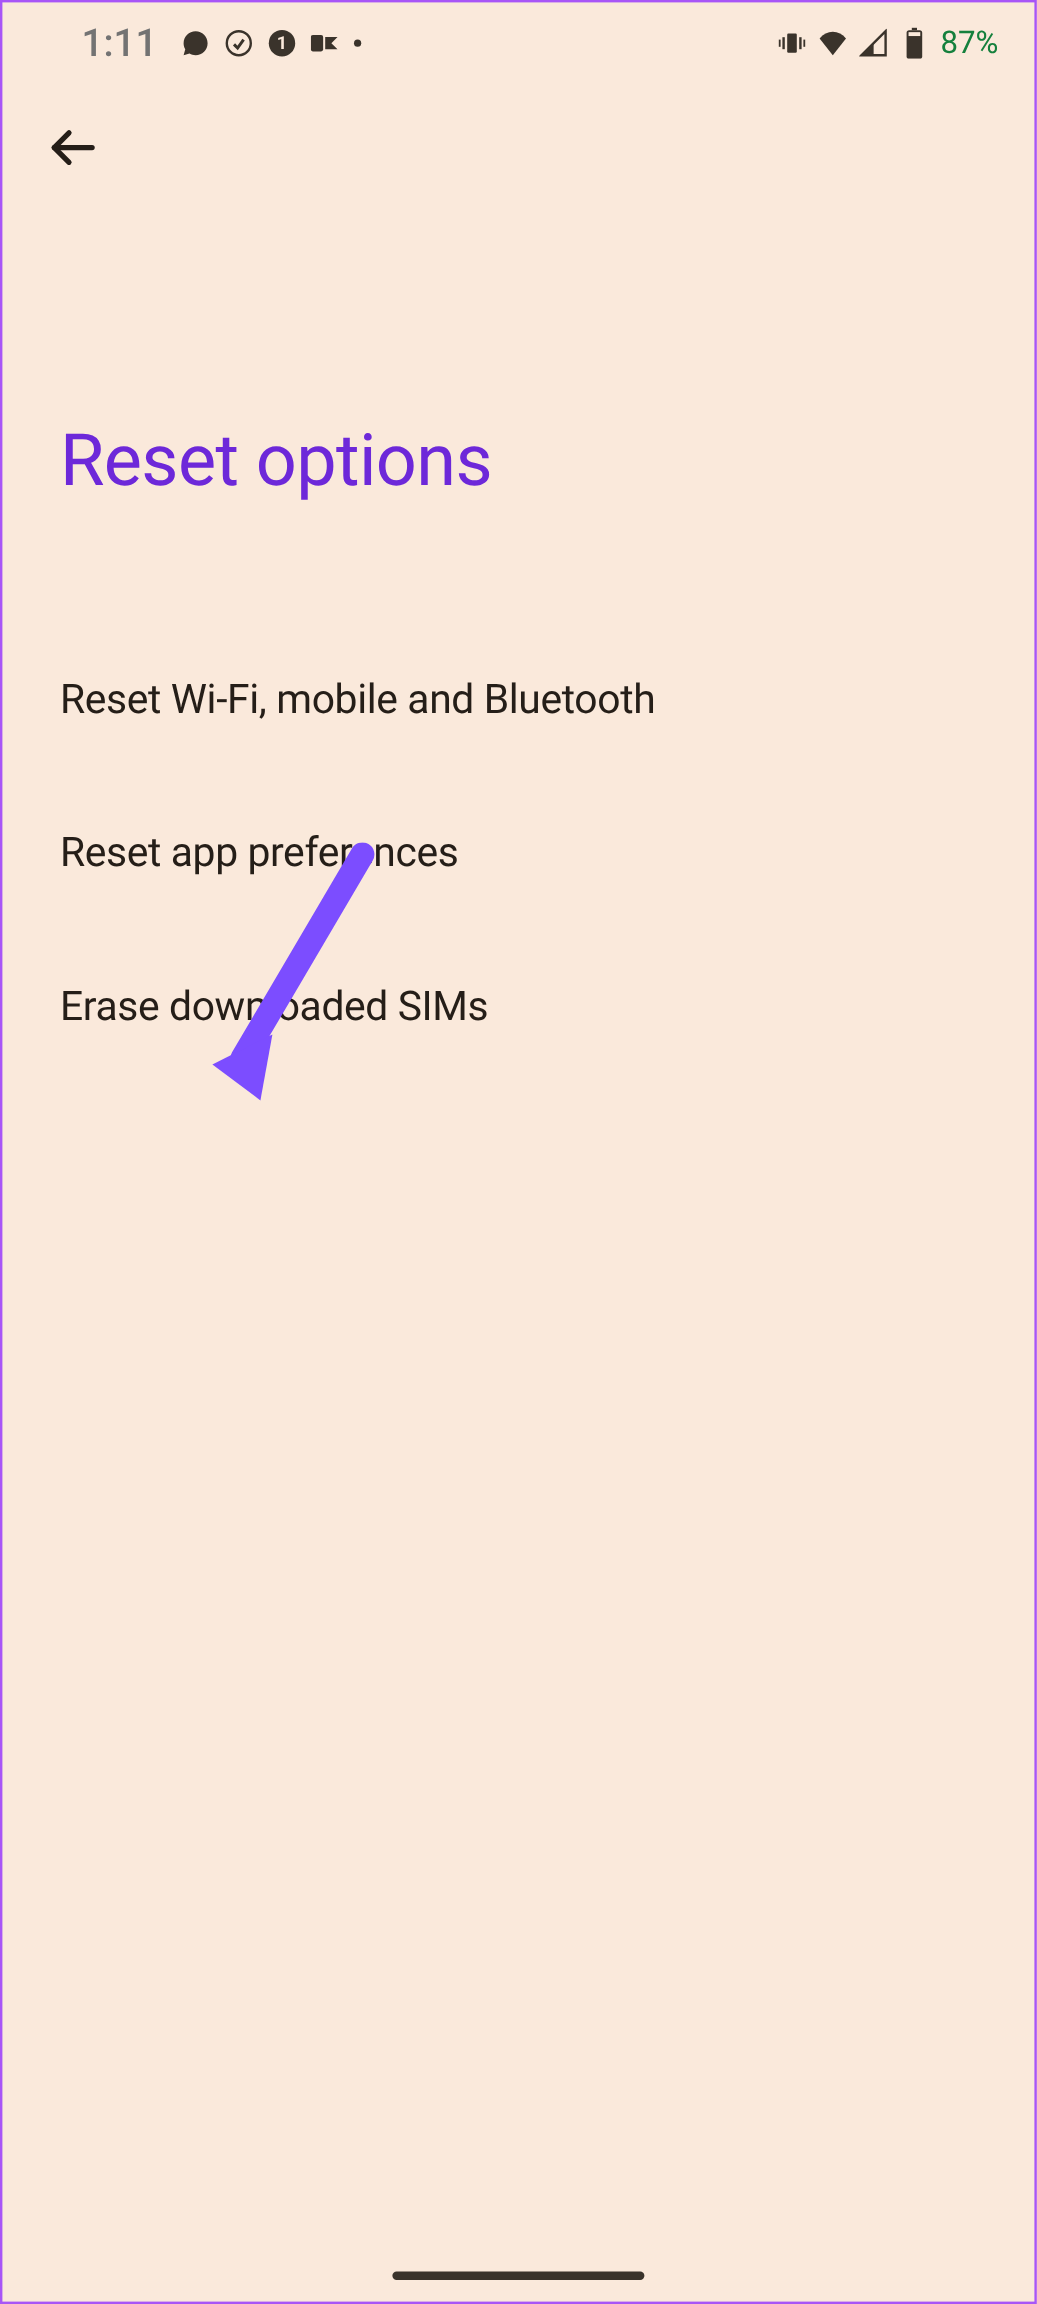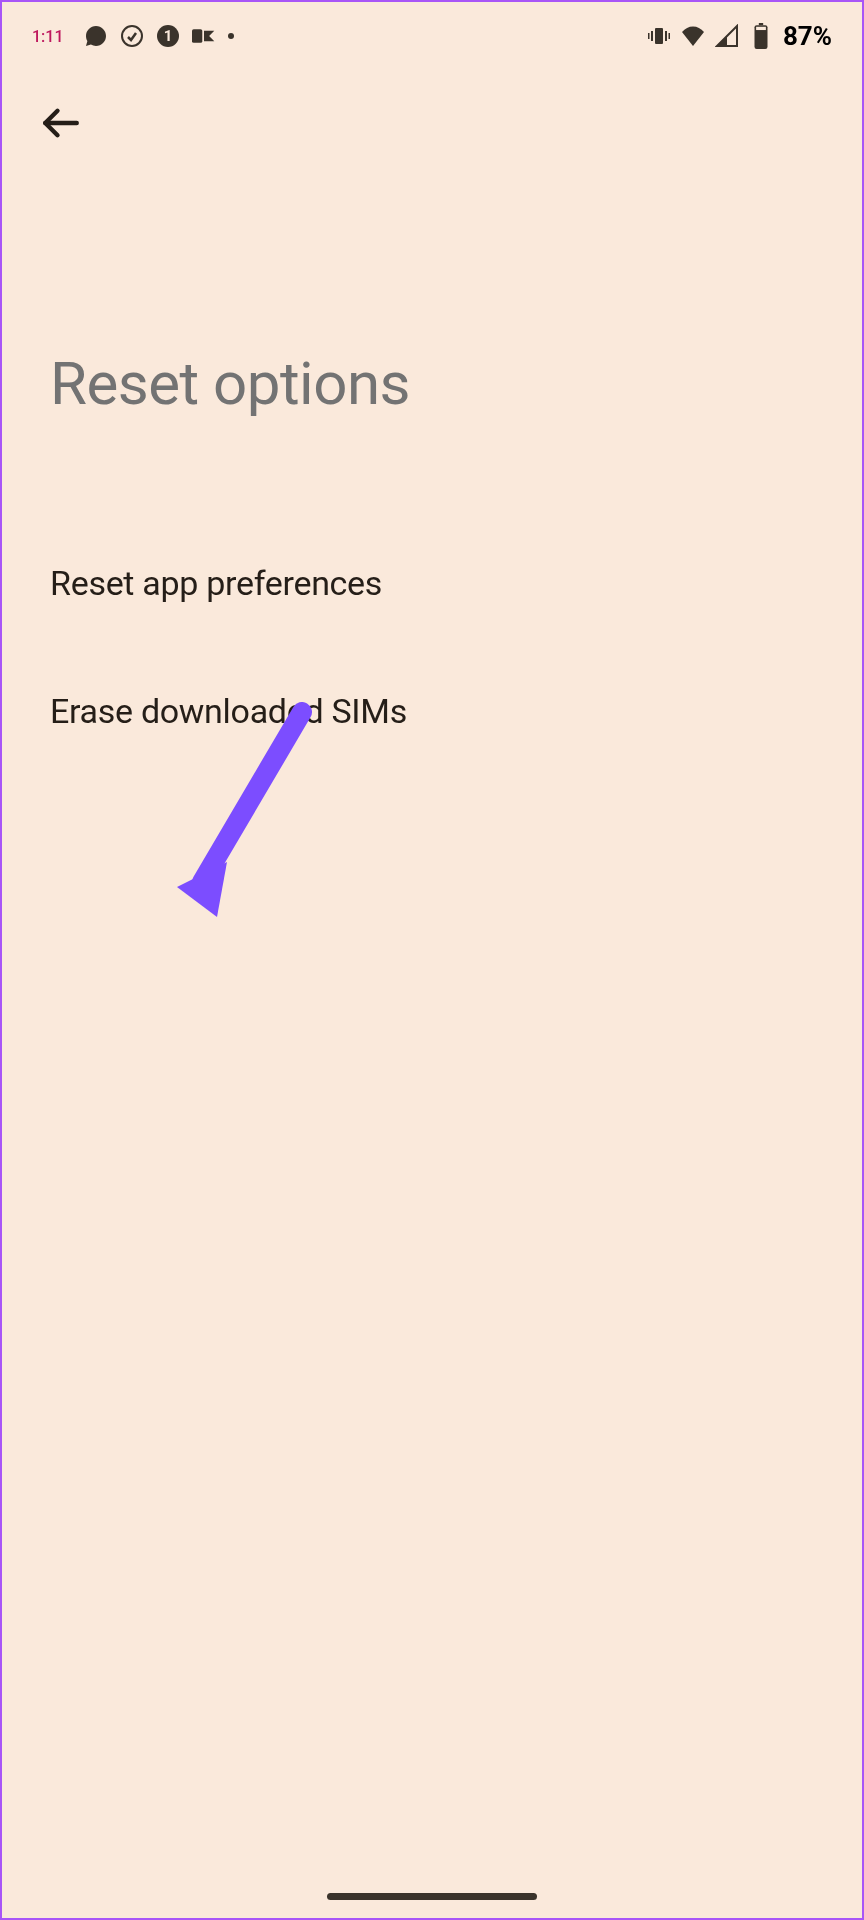--- a/index.html
+++ b/index.html
@@ -23,50 +23,51 @@
       align-items: center;
       padding: 18px 30px 10px 30px;
       height: 60px;
     }
     .status-left {
       display: flex;
       align-items: center;
       gap: 12px;
     }
     .status-time {
-      font-size: 16px;
+      font-size: 32px;
       font-weight: 500;
-      color: #be185d;
+      color: #737373;
       margin-right: 8px;
+      margin-left: 36px;
     }
     .status-icon-small {
       width: 24px;
       height: 24px;
       display: inline-flex;
       align-items: center;
       justify-content: center;
     }
     .status-right {
       display: flex;
       align-items: center;
       gap: 10px;
     }
     .battery-percent {
       font-size: 26px;
-      font-weight: 700;
-      color: #000000;
+      font-weight: 400;
+      color: #15803d;
     }
     .back-arrow {
       padding: 40px 0 0 38px;
       cursor: pointer;
     }
     .page-title {
       font-size: 60px;
       font-weight: 400;
-      color: #737373;
+      color: #6d28d9;
       padding: 200px 0 0 48px;
       letter-spacing: -0.5px;
     }
     .options-list {
       padding: 100px 0 0 48px;
     }
     .option-item {
       font-size: 34px;
       font-weight: 400;
       color: #251e18;
@@ -163,20 +164,21 @@
 <div class="back-arrow">
   <svg width="42" height="42" viewBox="0 0 24 24" fill="none" stroke="#251e18" stroke-width="2.5" stroke-linecap="round" stroke-linejoin="round">
     <line x1="21" y1="12" x2="3" y2="12"></line>
     <polyline points="10 19 3 12 10 5"></polyline>
   </svg>
 </div>
 
 <h1 class="page-title">Reset options</h1>
 
 <div class="options-list">
+  <div class="option-item">Reset Wi-Fi, mobile and Bluetooth</div>
   <div class="option-item">Reset app preferences</div>
   <div class="option-item">Erase downloaded SIMs</div>
 </div>
 
 <svg class="annotation-arrow" width="160" height="220" viewBox="0 0 160 220">
   <defs>
     <marker id="arrowhead" markerWidth="12" markerHeight="12" refX="3" refY="6" orient="auto">
       <polygon points="0 0, 12 6, 0 12" fill="#7c4dff"></polygon>
     </marker>
   </defs>

